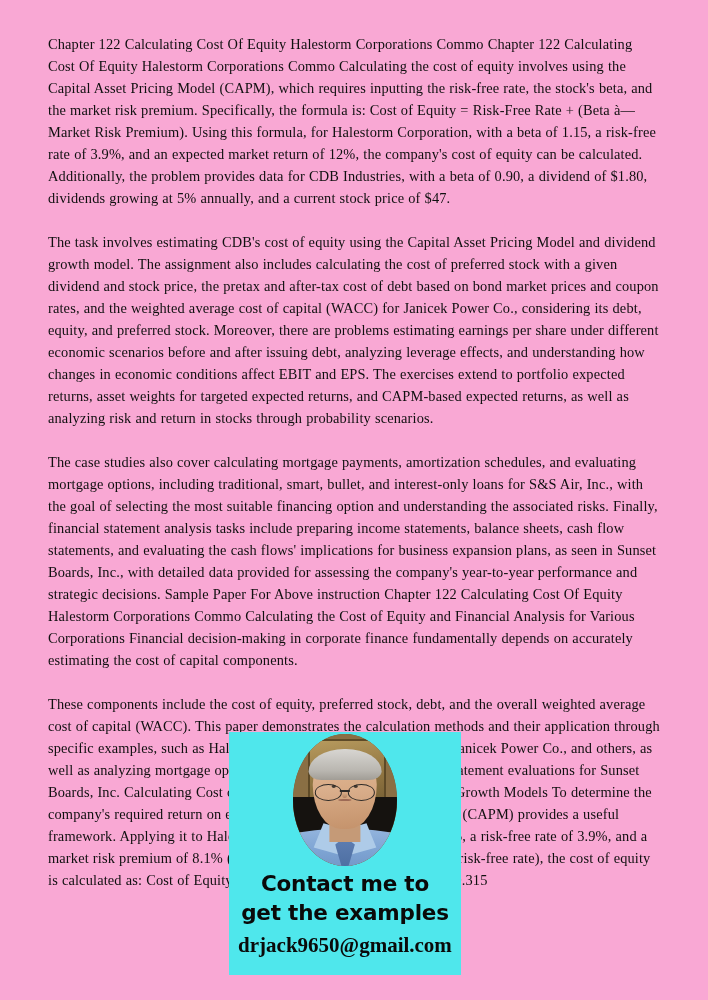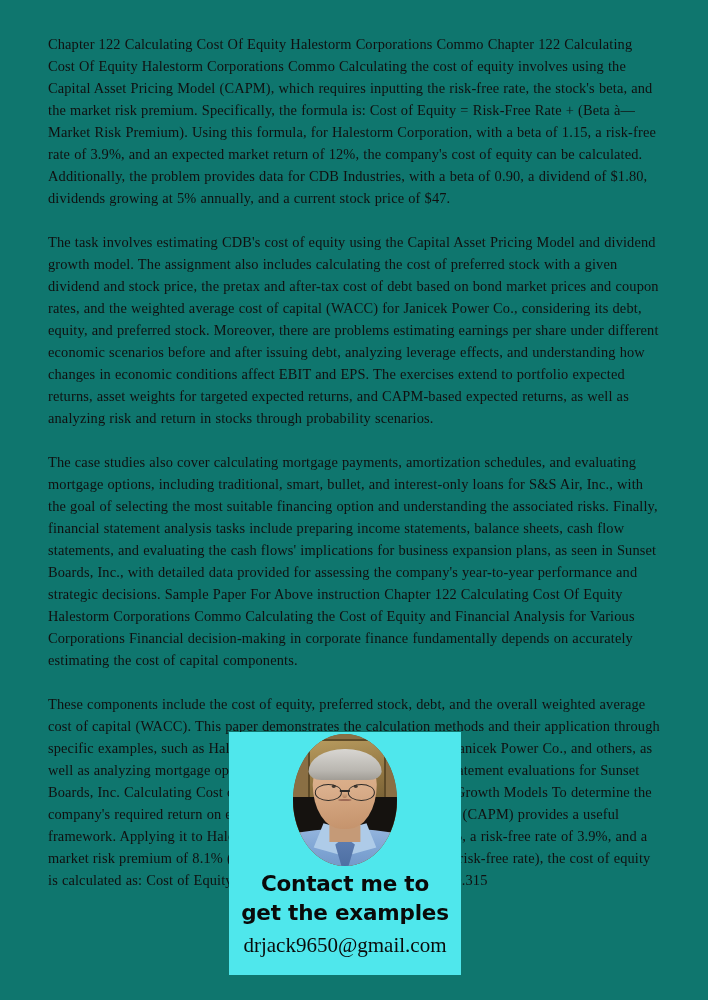--- a/index.html
+++ b/index.html
@@ -8,21 +8,21 @@
     padding: 0;
     background: #ffffff;
   }
   body {
     font-family: "Liberation Serif", "DejaVu Serif", serif;
   }
   .page {
     position: relative;
     width: 708px;
     height: 1000px;
-    background: #0f766e;
+    background: #f9a8d4;
     overflow: hidden;
   }
   .doc-body {
     position: absolute;
     left: 48px;
     top: 33px;
     width: 612px;
   }
   .para {
     margin: 0 0 22px 0;
@@ -164,21 +164,21 @@
     font-family: "DejaVu Sans", "Liberation Sans", sans-serif;
     font-weight: bold;
     font-size: 21.5px;
     line-height: 29px;
     color: #0a0a0a;
     letter-spacing: -0.2px;
   }
   .contact-email {
     margin-top: 5px;
     font-family: "Liberation Serif", "DejaVu Serif", serif;
-    font-weight: normal;
+    font-weight: bold;
     font-size: 21px;
     line-height: 26px;
     color: #0a0a0a;
   }
 </style>
 </head>
 <body>
 
 <div class="page">
 

